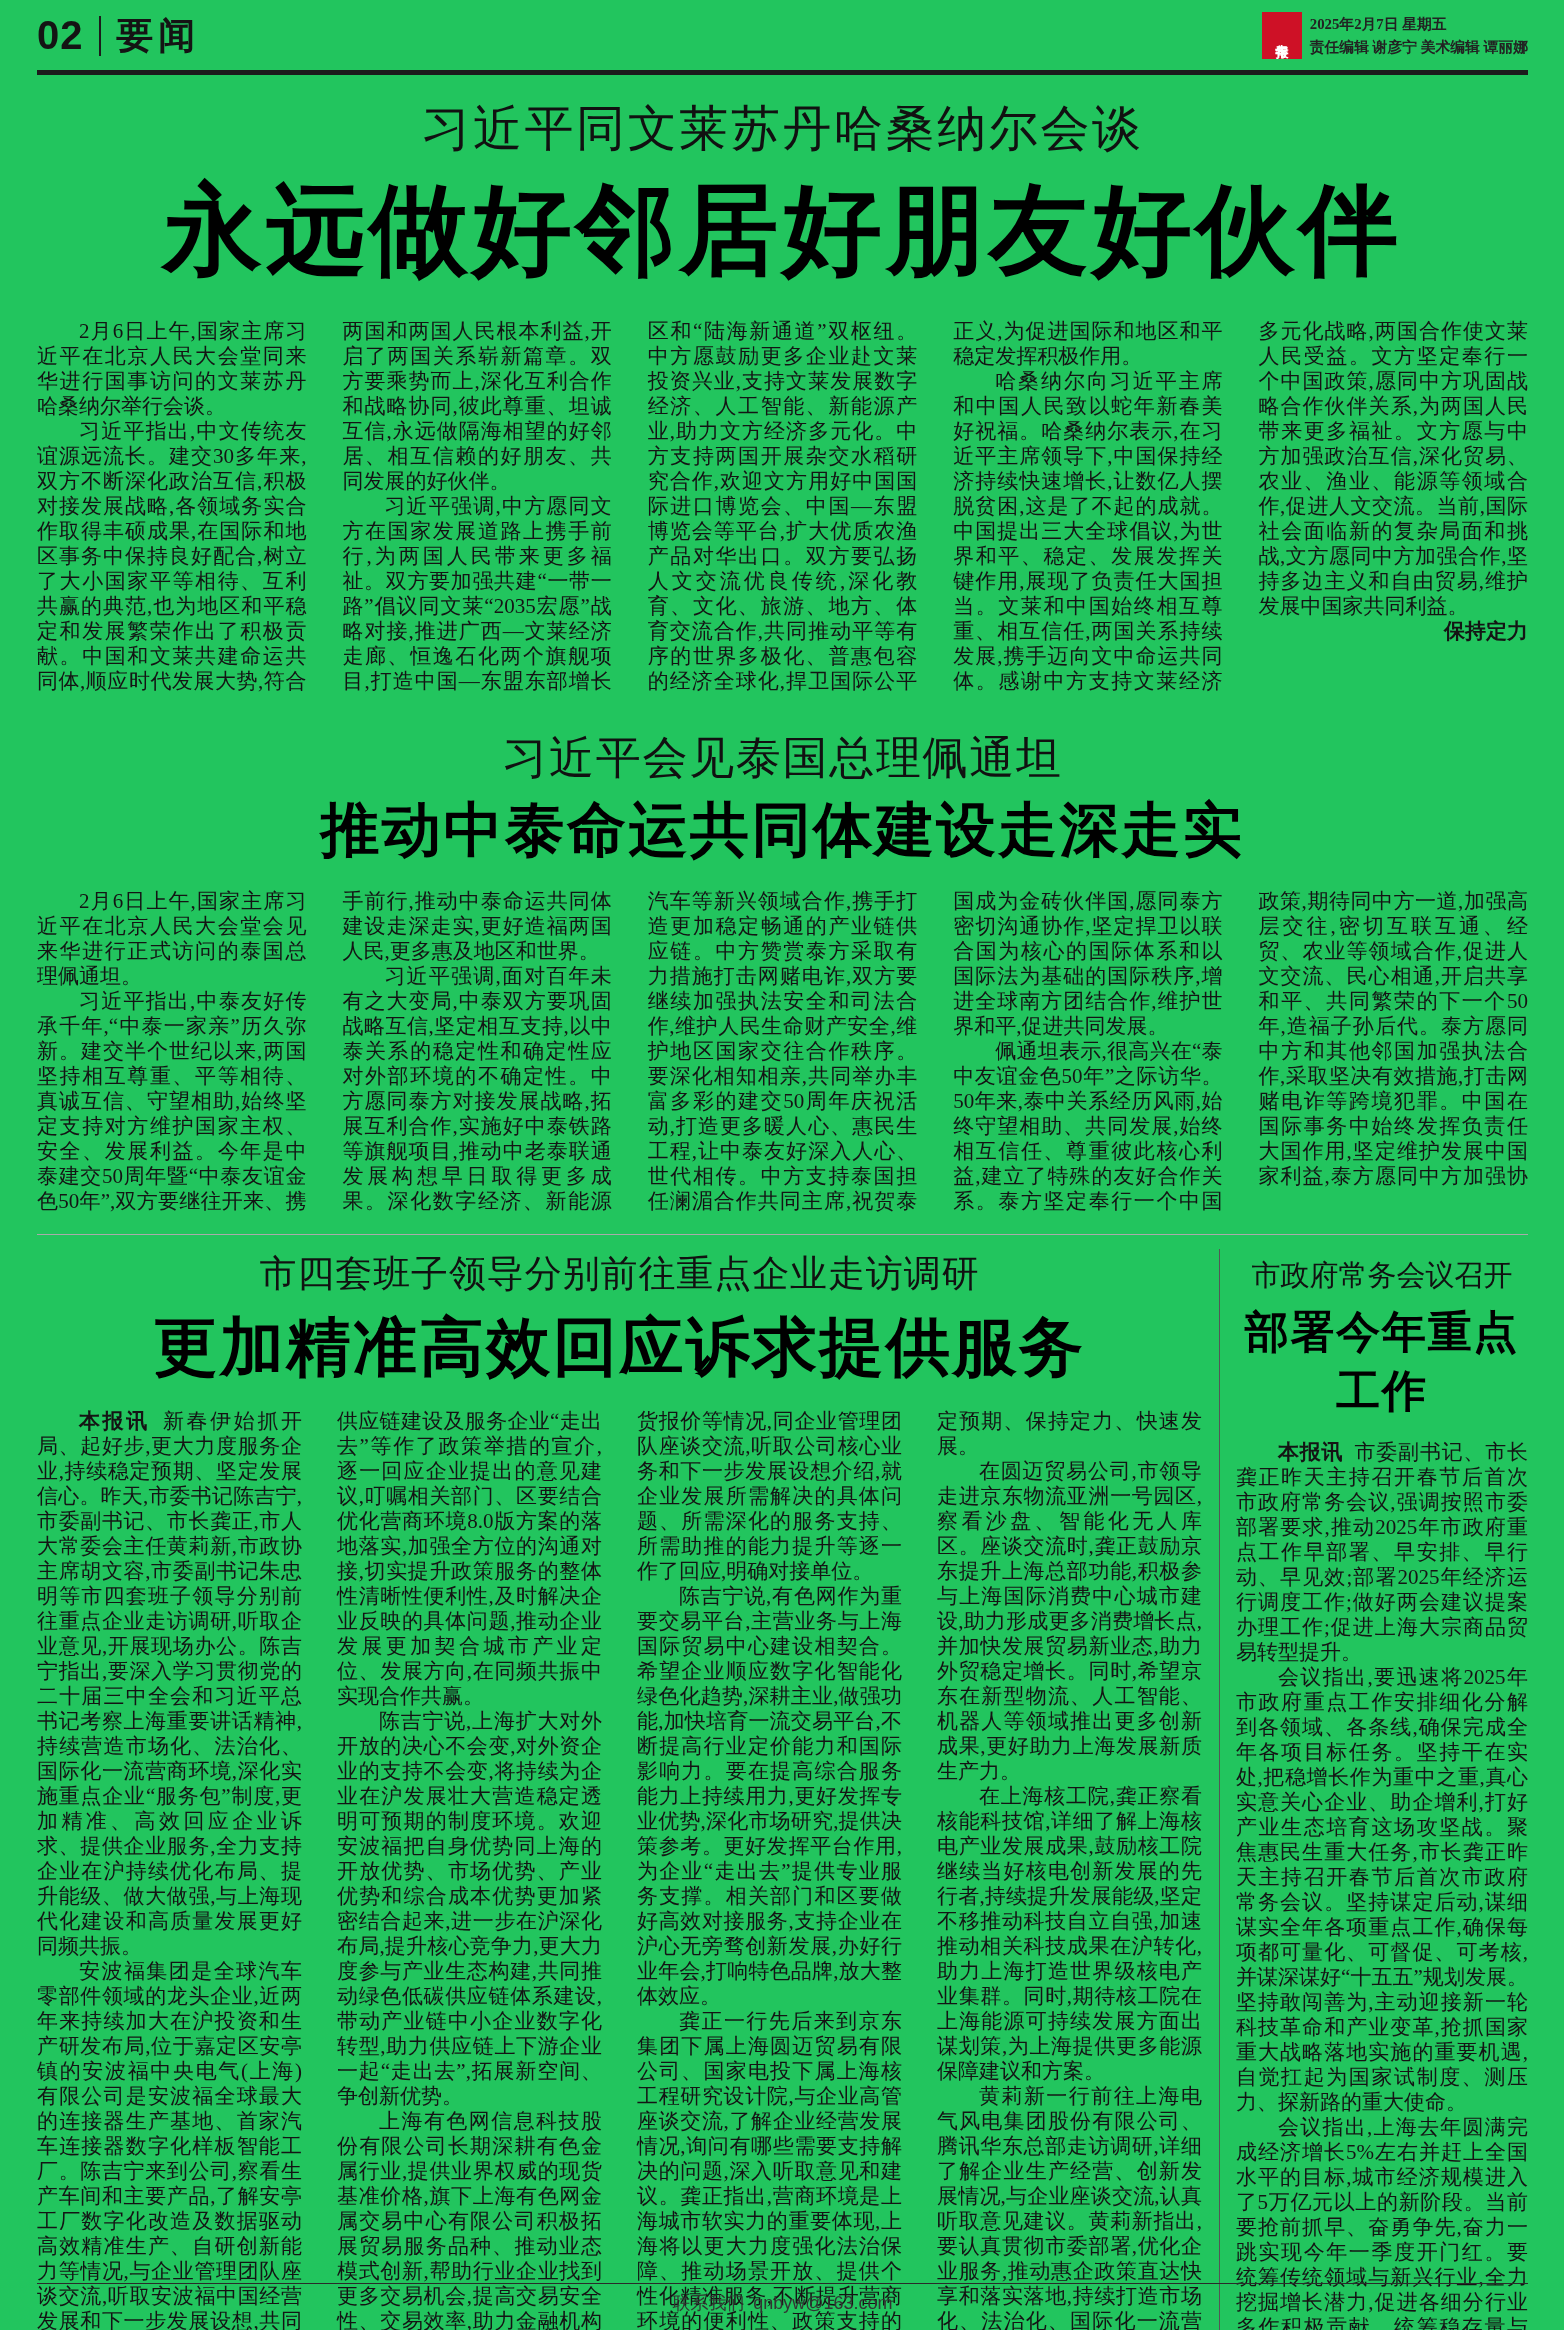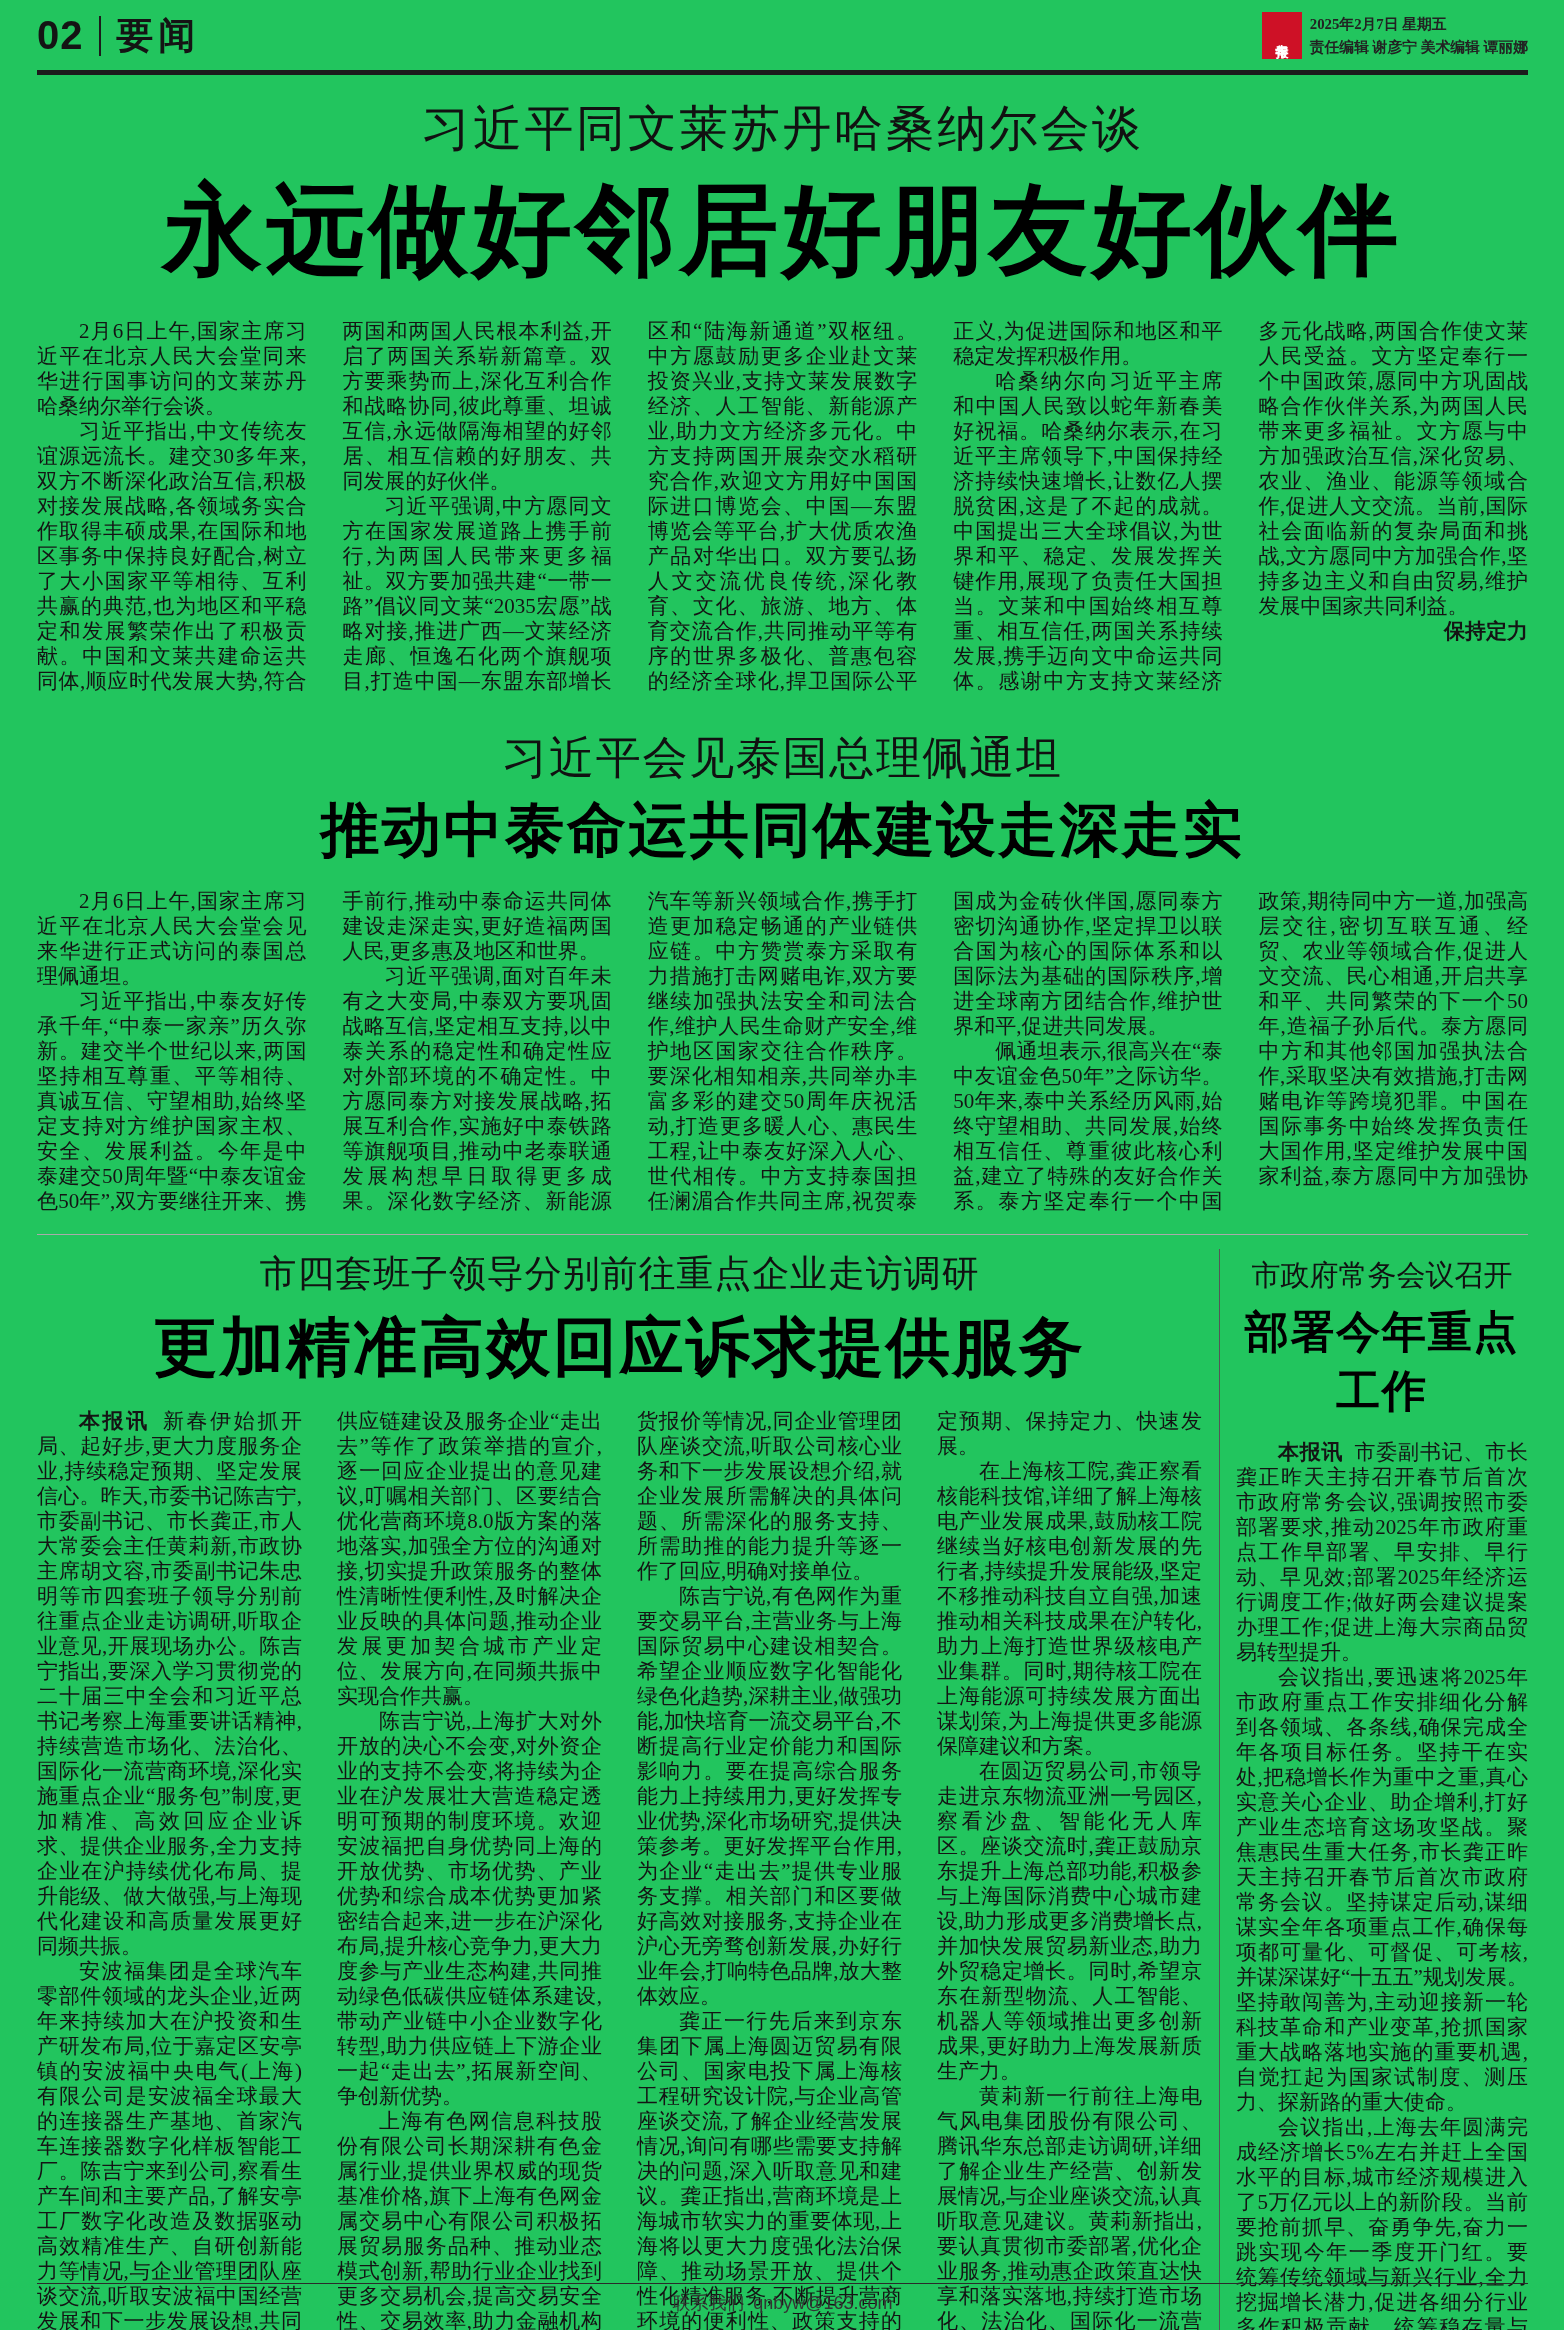--- a/index.html
+++ b/index.html
@@ -122,22 +122,22 @@
     <div class="lower-left">
       <div class="kicker a3-kicker">市四套班子领导分别前往重点企业走访调研</div>
       <div class="headline a3-headline">更加精准高效回应诉求提供服务</div>
       <div class="body a3-body">
           <p><b>本报讯</b> 新春伊始抓开局、起好步,更大力度服务企业,持续稳定预期、坚定发展信心。昨天,市委书记陈吉宁,市委副书记、市长龚正,市人大常委会主任黄莉新,市政协主席胡文容,市委副书记朱忠明等市四套班子领导分别前往重点企业走访调研,听取企业意见,开展现场办公。陈吉宁指出,要深入学习贯彻党的二十届三中全会和习近平总书记考察上海重要讲话精神,持续营造市场化、法治化、国际化一流营商环境,深化实施重点企业“服务包”制度,更加精准、高效回应企业诉求、提供企业服务,全力支持企业在沪持续优化布局、提升能级、做大做强,与上海现代化建设和高质量发展更好同频共振。</p>
           <p>安波福集团是全球汽车零部件领域的龙头企业,近两年来持续加大在沪投资和生产研发布局,位于嘉定区安亭镇的安波福中央电气(上海)有限公司是安波福全球最大的连接器生产基地、首家汽车连接器数字化样板智能工厂。陈吉宁来到公司,察看生产车间和主要产品,了解安亭工厂数字化改造及数据驱动高效精准生产、自研创新能力等情况,与企业管理团队座谈交流,听取安波福中国经营发展和下一步发展设想,共同分析研判行业发展趋势,就企业关心的人才支持培养、技术创新攻关、数字化转型、供应链建设及服务企业“走出去”等作了政策举措的宣介,逐一回应企业提出的意见建议,叮嘱相关部门、区要结合优化营商环境8.0版方案的落地落实,加强全方位的沟通对接,切实提升政策服务的整体性清晰性便利性,及时解决企业反映的具体问题,推动企业发展更加契合城市产业定位、发展方向,在同频共振中实现合作共赢。</p>
           <p>陈吉宁说,上海扩大对外开放的决心不会变,对外资企业的支持不会变,将持续为企业在沪发展壮大营造稳定透明可预期的制度环境。欢迎安波福把自身优势同上海的开放优势、市场优势、产业优势和综合成本优势更加紧密结合起来,进一步在沪深化布局,提升核心竞争力,更大力度参与产业生态构建,共同推动绿色低碳供应链体系建设,带动产业链中小企业数字化转型,助力供应链上下游企业一起“走出去”,拓展新空间、争创新优势。</p>
           <p>上海有色网信息科技股份有限公司长期深耕有色金属行业,提供业界权威的现货基准价格,旗下上海有色网金属交易中心有限公司积极拓展贸易服务品种、推动业态模式创新,帮助行业企业找到更多交易机会,提高交易安全性、交易效率,助力金融机构提供新型供应链金融服务。陈吉宁来到公司,察看交易中心实时交易数据、有色网现货报价等情况,同企业管理团队座谈交流,听取公司核心业务和下一步发展设想介绍,就企业发展所需解决的具体问题、所需深化的服务支持、所需助推的能力提升等逐一作了回应,明确对接单位。</p>
           <p>陈吉宁说,有色网作为重要交易平台,主营业务与上海国际贸易中心建设相契合。希望企业顺应数字化智能化绿色化趋势,深耕主业,做强功能,加快培育一流交易平台,不断提高行业定价能力和国际影响力。要在提高综合服务能力上持续用力,更好发挥专业优势,深化市场研究,提供决策参考。更好发挥平台作用,为企业“走出去”提供专业服务支撑。相关部门和区要做好高效对接服务,支持企业在沪心无旁骛创新发展,办好行业年会,打响特色品牌,放大整体效应。</p>
           <p>龚正一行先后来到京东集团下属上海圆迈贸易有限公司、国家电投下属上海核工程研究设计院,与企业高管座谈交流,了解企业经营发展情况,询问有哪些需要支持解决的问题,深入听取意见和建议。龚正指出,营商环境是上海城市软实力的重要体现,上海将以更大力度强化法治保障、推动场景开放、提供个性化精准服务,不断提升营商环境的便利性、政策支持的针对性和服务对接的有效性,更好引导企业坚定信心、稳定预期、保持定力、快速发展。</p>
+          <p>在圆迈贸易公司,市领导走进京东物流亚洲一号园区,察看沙盘、智能化无人库区。座谈交流时,龚正鼓励京东提升上海总部功能,积极参与上海国际消费中心城市建设,助力形成更多消费增长点,并加快发展贸易新业态,助力外贸稳定增长。同时,希望京东在新型物流、人工智能、机器人等领域推出更多创新成果,更好助力上海发展新质生产力。</p>
           <p>在上海核工院,龚正察看核能科技馆,详细了解上海核电产业发展成果,鼓励核工院继续当好核电创新发展的先行者,持续提升发展能级,坚定不移推动科技自立自强,加速推动相关科技成果在沪转化,助力上海打造世界级核电产业集群。同时,期待核工院在上海能源可持续发展方面出谋划策,为上海提供更多能源保障建议和方案。</p>
-          <p>在圆迈贸易公司,市领导走进京东物流亚洲一号园区,察看沙盘、智能化无人库区。座谈交流时,龚正鼓励京东提升上海总部功能,积极参与上海国际消费中心城市建设,助力形成更多消费增长点,并加快发展贸易新业态,助力外贸稳定增长。同时,希望京东在新型物流、人工智能、机器人等领域推出更多创新成果,更好助力上海发展新质生产力。</p>
           <p>黄莉新一行前往上海电气风电集团股份有限公司、腾讯华东总部走访调研,详细了解企业生产经营、创新发展情况,与企业座谈交流,认真听取意见建议。黄莉新指出,要认真贯彻市委部署,优化企业服务,推动惠企政策直达快享和落实落地,持续打造市场化、法治化、国际化一流营商环境。希望企业抢抓发展机遇,坚定发展信心,强化科技创新,拓展市场空间,不断做优做强,为上海经济高质量发展作出积极贡献。</p>
         </div>
     </div>
     <div class="col-divider"></div>
     <div class="lower-right">
       <div class="kicker gov-kicker">市政府常务会议召开</div>
       <div class="headline gov-headline">部署今年重点工作</div>
       <div class="body gov-body">
           <p><b>本报讯</b> 市委副书记、市长龚正昨天主持召开春节后首次市政府常务会议,强调按照市委部署要求,推动2025年市政府重点工作早部署、早安排、早行动、早见效;部署2025年经济运行调度工作;做好两会建议提案办理工作;促进上海大宗商品贸易转型提升。</p>
           <p>会议指出,要迅速将2025年市政府重点工作安排细化分解到各领域、各条线,确保完成全年各项目标任务。坚持干在实处,把稳增长作为重中之重,真心实意关心企业、助企增利,打好产业生态培育这场攻坚战。聚焦惠民生重大任务,市长龚正昨天主持召开春节后首次市政府常务会议。坚持谋定后动,谋细谋实全年各项重点工作,确保每项都可量化、可督促、可考核,并谋深谋好“十五五”规划发展。坚持敢闯善为,主动迎接新一轮科技革命和产业变革,抢抓国家重大战略落地实施的重要机遇,自觉扛起为国家试制度、测压力、探新路的重大使命。</p>

